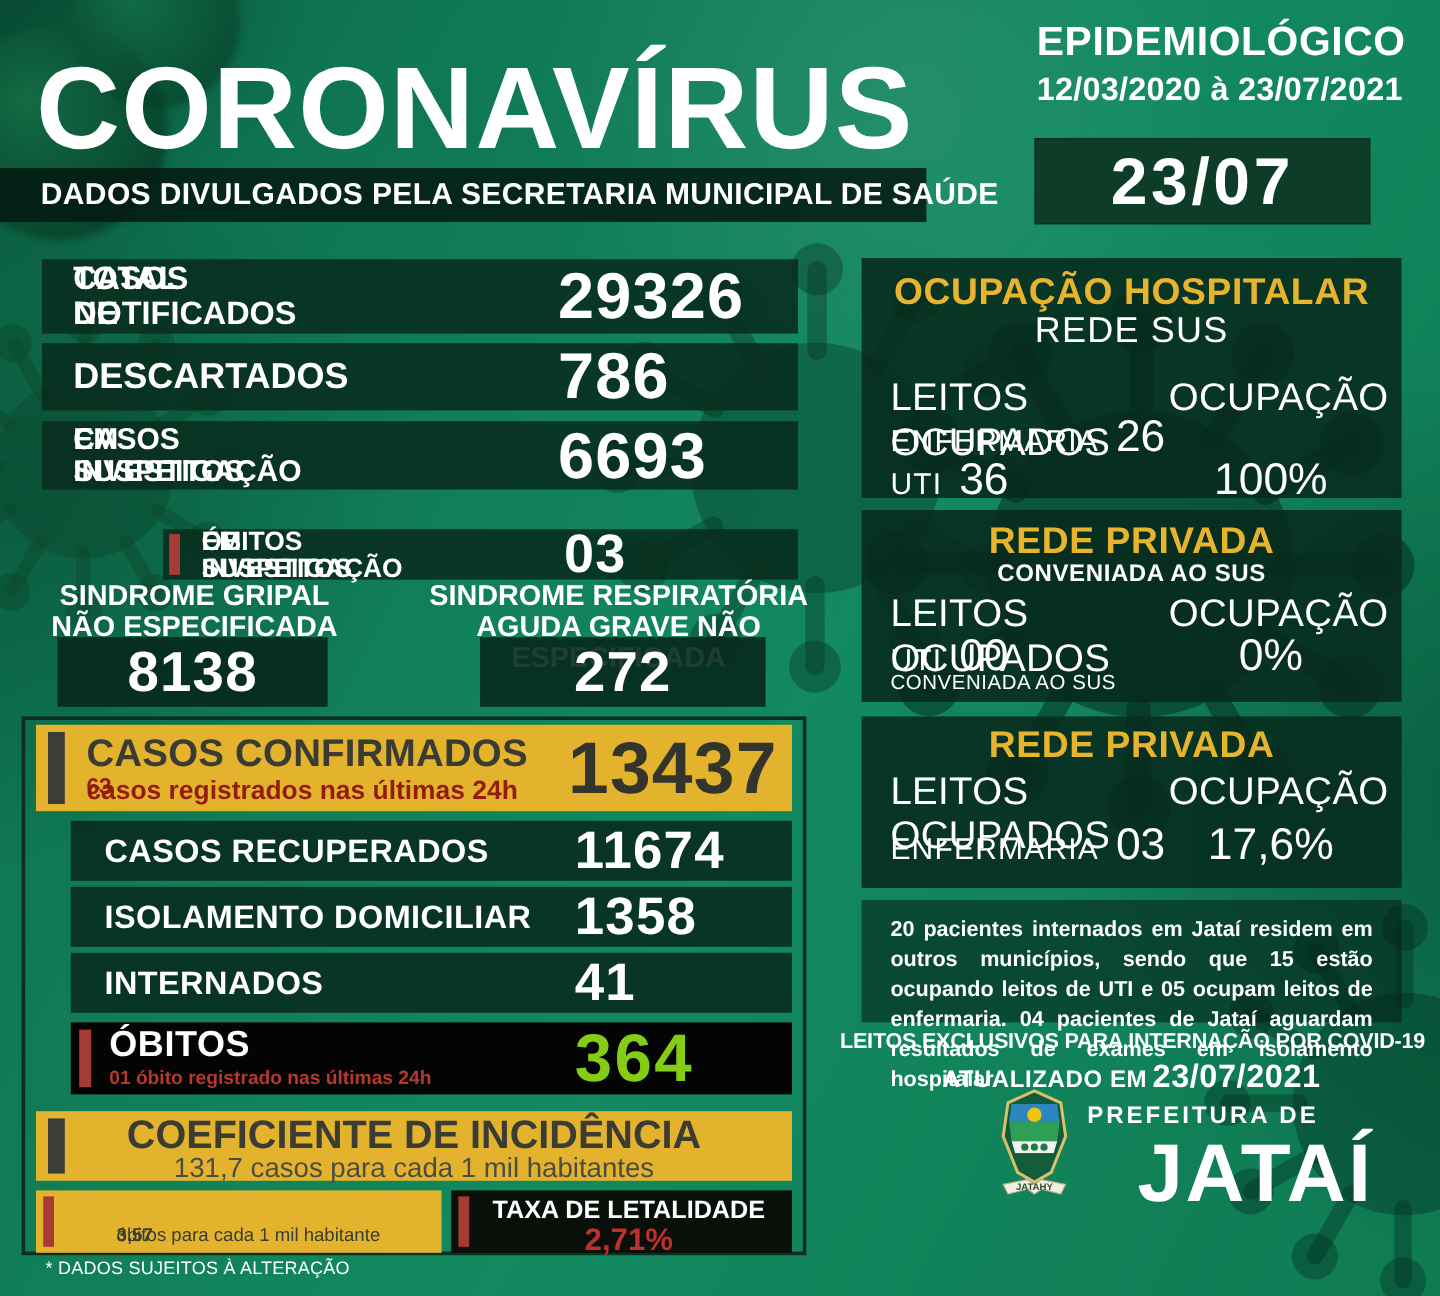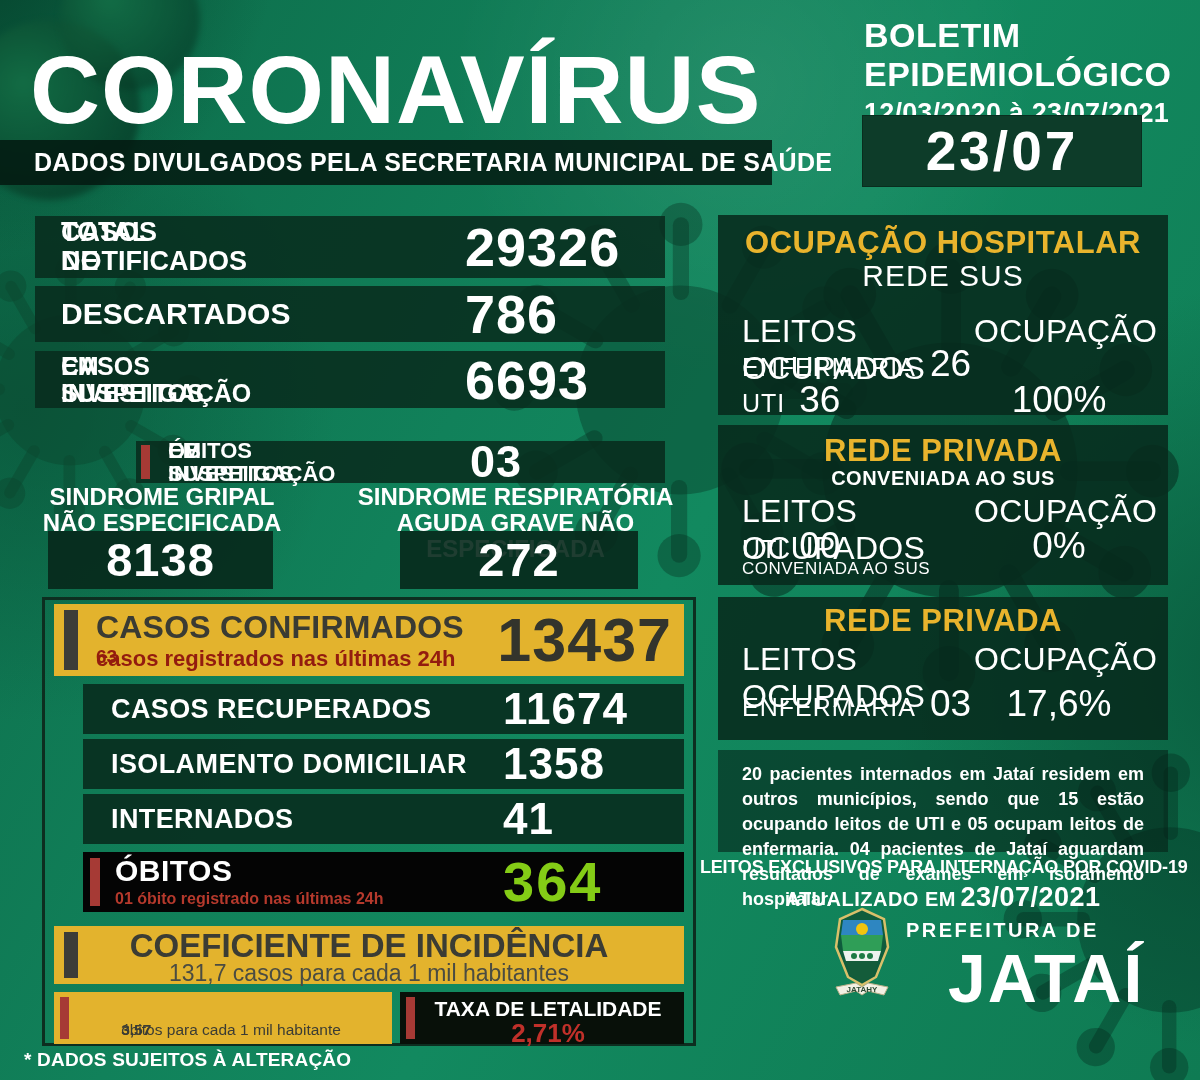--- a/index.html
+++ b/index.html
@@ -39,21 +39,21 @@
   .s4 .redbar{left:5px;top:4px;bottom:4px;width:9px;}
   
   .syn-lab{top:484px;color:#fff;font-weight:700;font-size:24px;line-height:26px;text-align:center;}
   .syn-lab.a{left:36px;width:252px;}
   .syn-lab.b{left:318px;width:395px;}
   .syn-box{top:531px;height:58px;background:rgba(7,40,27,.9);color:#fff;font-weight:700;font-size:47px;}
   .syn-box span{position:static;display:block;text-align:center;line-height:58px;letter-spacing:1px;}
   .syn-box.a{left:48px;width:225px;}
   .syn-box.b{left:400px;width:238px;}
   
-  .confirmed-wrap{left:18px;top:597px;width:654px;height:449px;border:3px solid #0d2e20;margin-left:24px;}
+  .confirmed-wrap{left:18px;top:597px;width:654px;height:449px;border:3px solid #0d2e20;}
   .ybox{background:#e3b32d;}
   .darkbar{background:#3c3c38;}
   .conf{left:9px;top:4px;width:630px;height:72px;}
   .conf .darkbar{left:10px;top:6px;bottom:6px;width:14px;}
   .conf .t{left:42px;top:5px;font-size:32px;font-weight:700;color:#3a3b33;letter-spacing:.2px;}
   .conf .s{left:42px;top:42px;font-size:22px;font-weight:700;color:#931c0f;}
   .conf .s b{font-size:19px;}
   .conf .v{right:12px;top:0;height:72px;line-height:72px;font-size:61px;font-weight:700;color:#33342c;letter-spacing:1px;}
   .crow{left:38px;width:601px;height:50px;background:rgba(8,44,30,.9);}
   .crow .lab{left:28px;line-height:50px;font-size:27px;font-weight:700;color:#fff;letter-spacing:.4px;}
@@ -69,21 +69,21 @@
   .incid .t{left:0;top:1px;width:100%;text-align:center;font-size:33px;font-weight:700;color:#3b3c34;}
   .incid .s{left:0;top:34px;width:100%;text-align:center;font-size:23px;font-weight:400;color:#4b4c42;}
   .mort{left:9px;top:392px;width:338px;height:52px;}
   .mort .redbar{left:6px;top:5px;bottom:5px;width:9px;}
   .mort .t{left:24px;top:6px;width:306px;text-align:center;font-size:19px;font-weight:700;color:#3b3c34;letter-spacing:-.2px;}
   .mort .s{left:24px;top:29px;width:306px;text-align:center;font-size:15.5px;font-weight:400;color:#3b3c34;}
   .leth{left:355px;top:392px;width:284px;height:52px;background:#081009;}
   .leth .redbar{left:6px;top:5px;bottom:5px;width:9px;}
   .leth .t{left:20px;top:5px;width:256px;text-align:center;font-size:21px;font-weight:700;color:#fff;}
   .leth .v{left:20px;top:26px;width:256px;text-align:center;font-size:26px;font-weight:700;color:#c0302a;}
-  .footnote{left:24px;top:1049px;color:#fff;font-size:19px;font-weight:700;letter-spacing:.2px;}
+  .footnote{left:38px;top:1049px;color:#fff;font-size:15px;font-weight:400;letter-spacing:.2px;}
   
   .panel{left:718px;width:450px;background:rgba(7,42,29,.88);color:#fff;}
   .pA{top:215px;height:200px;} .pB{top:425px;height:160px;} .pC{top:597px;height:143px;}
   .ptitle{left:0;width:100%;text-align:center;font-weight:700;color:#e9b42d;font-size:31px;letter-spacing:.5px;}
   .psub{left:0;width:100%;text-align:center;font-weight:400;color:#fff;font-size:30px;letter-spacing:1px;}
   .psub.small{font-size:20px;font-weight:700;letter-spacing:.5px;}
   .phead,.prow{left:24px;right:24px;display:flex;justify-content:space-between;align-items:baseline;}
   .phead span{position:static;font-size:32px;font-weight:400;letter-spacing:.3px;}
   .phead .c2,.prow .c2{position:static;width:170px;text-align:center;}
   .prow .c1{position:static;display:flex;align-items:baseline;gap:14px;}
@@ -145,21 +145,20 @@
       <use href="#virion" fill="rgba(10,70,47,0.45)"></use>
     </svg>
   <div class="deco" style="left:-40px;top:20px;width:180px;height:180px;border-radius:50%;background:radial-gradient(circle at 35% 35%, rgba(24,120,74,.9), rgba(6,54,35,.9) 72%);filter:blur(3px);opacity:.7;"></div>
   <div class="deco" style="left:60px;top:-50px;width:140px;height:140px;border-radius:50%;background:radial-gradient(circle at 35% 35%, rgba(28,130,80,.8), rgba(6,54,35,.85) 72%);filter:blur(3px);opacity:.6;"></div>
 
   <div class="title">CORONAVÍRUS</div>
   <div class="sub-strip">
     <span>DADOS DIVULGADOS PELA SECRETARIA MUNICIPAL DE SAÚDE</span>
   </div>
   <div class="bulletin">
-    <span class="l">BOLETIM</span>
     <span class="l">EPIDEMIOLÓGICO</span>
     <span class="p">12/03/2020 à 23/07/2021</span>
   </div>
   <div class="date-box">
     <span>23/07</span>
   </div>
 
   <div class="stat s1">
     <div class="lab">
       <span>TOTAL DE</span>

